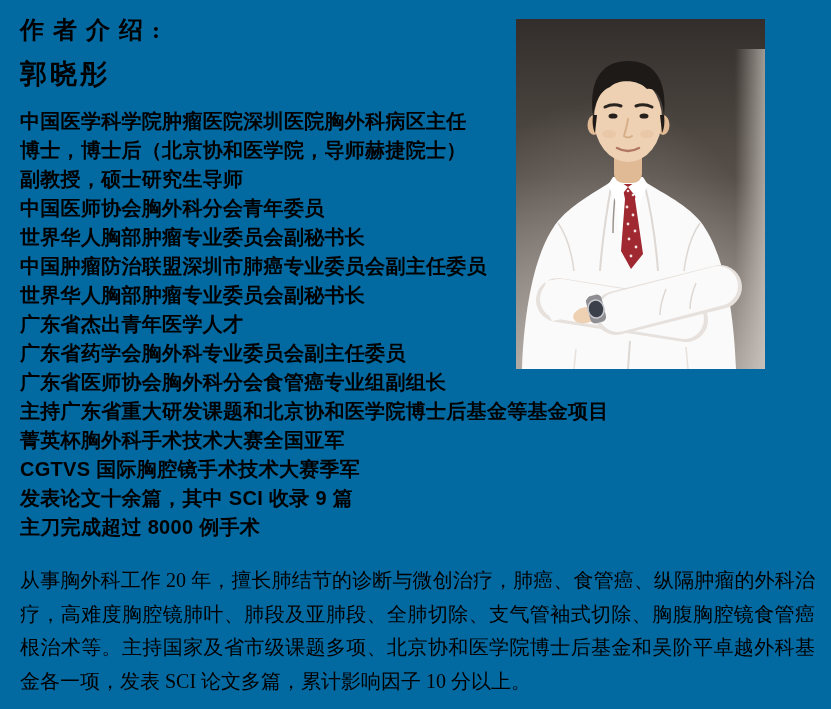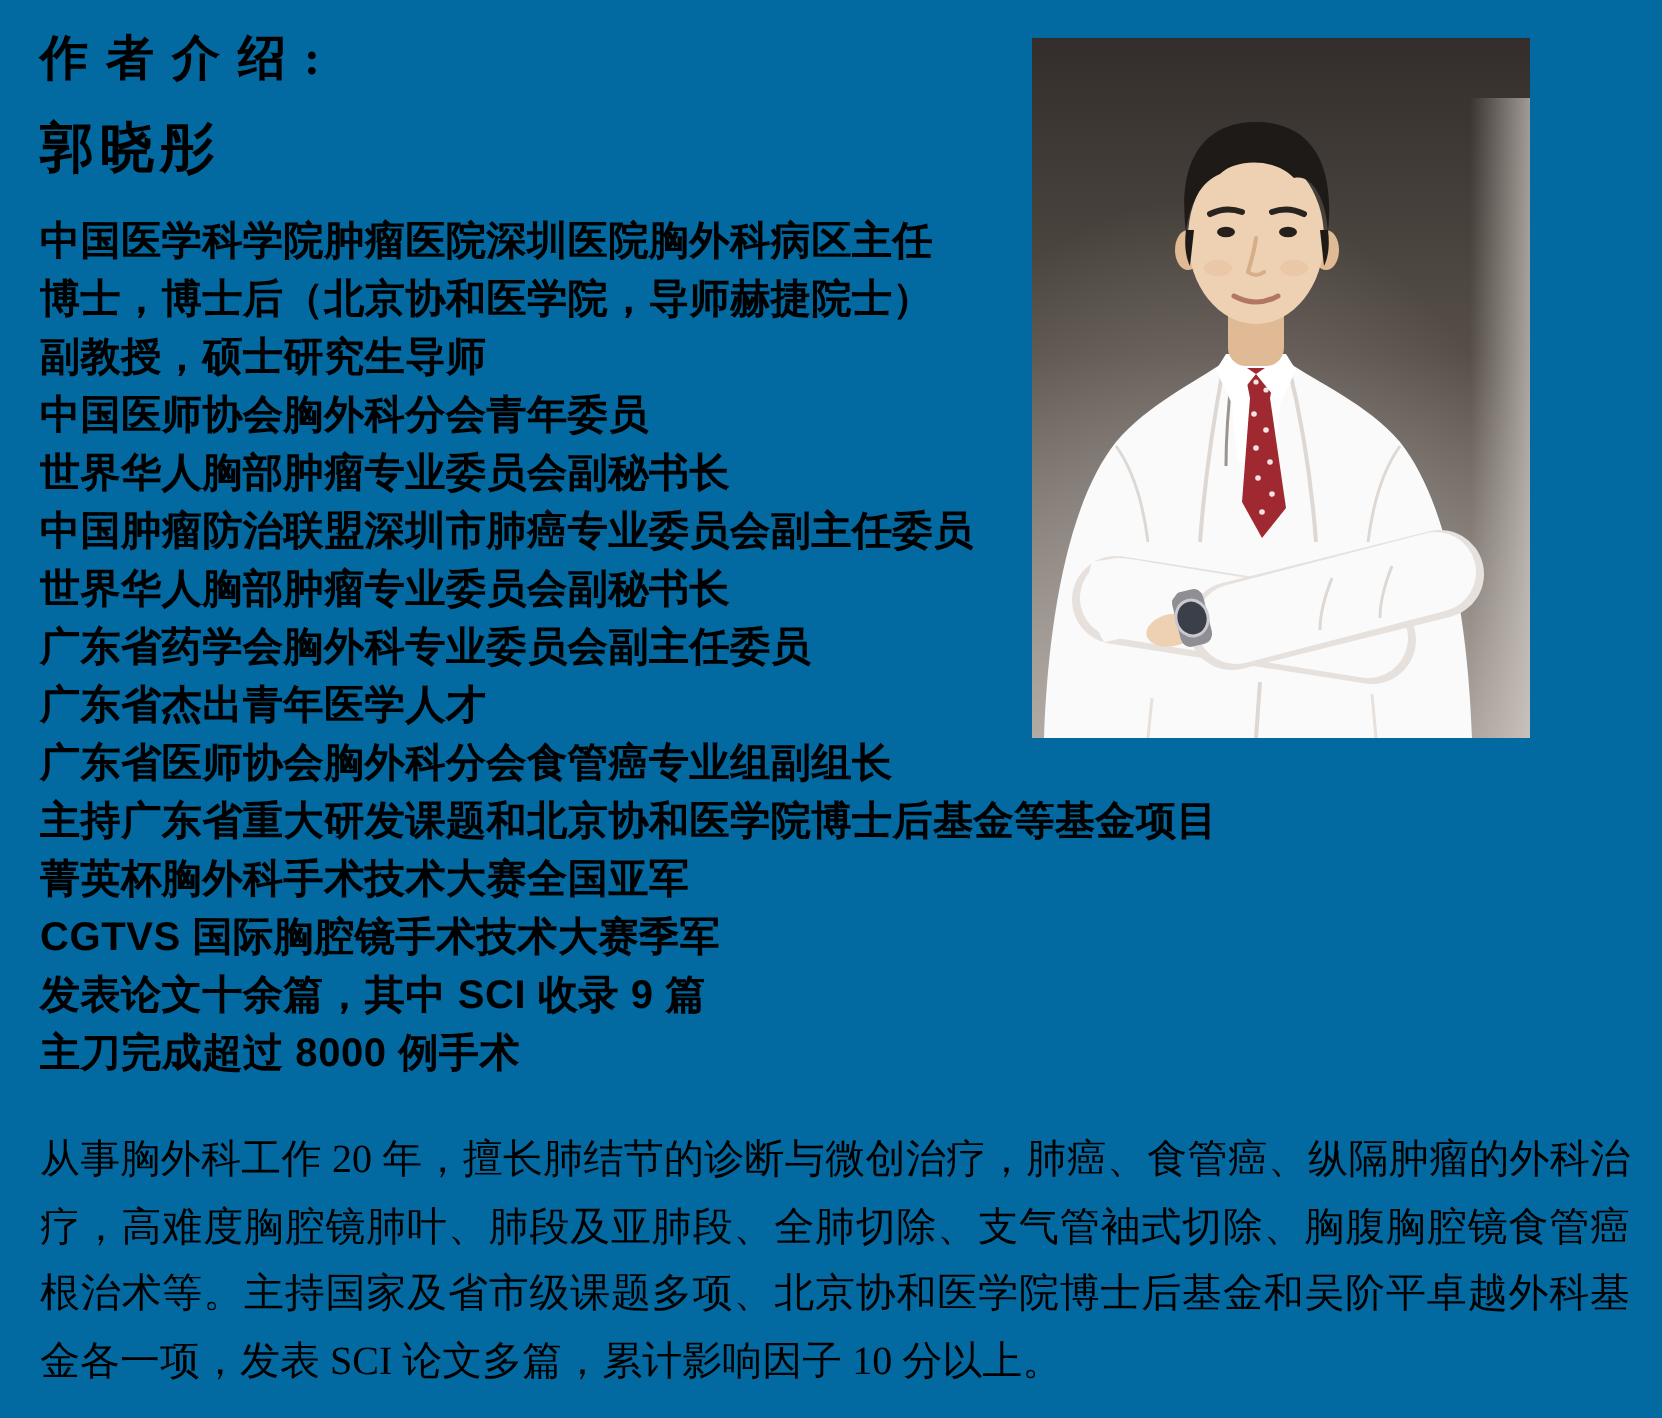--- a/index.html
+++ b/index.html
@@ -100,23 +100,23 @@
         <li>副教授，硕士研究生导师</li>
 
         <li>中国医师协会胸外科分会青年委员</li>
 
         <li>世界华人胸部肿瘤专业委员会副秘书长</li>
 
         <li>中国肿瘤防治联盟深圳市肺癌专业委员会副主任委员</li>
 
         <li>世界华人胸部肿瘤专业委员会副秘书长</li>
 
+        <li>广东省杰出青年医学人才</li>
+
         <li>广东省药学会胸外科专业委员会副主任委员</li>
-
-        <li>广东省杰出青年医学人才</li>
 
         <li>广东省医师协会胸外科分会食管癌专业组副组长</li>
 
         <li>主持广东省重大研发课题和北京协和医学院博士后基金等基金项目</li>
 
         <li>菁英杯胸外科手术技术大赛全国亚军</li>
 
         <li>CGTVS 国际胸腔镜手术技术大赛季军</li>
 
         <li>发表论文十余篇，其中 SCI 收录 9 篇</li>

